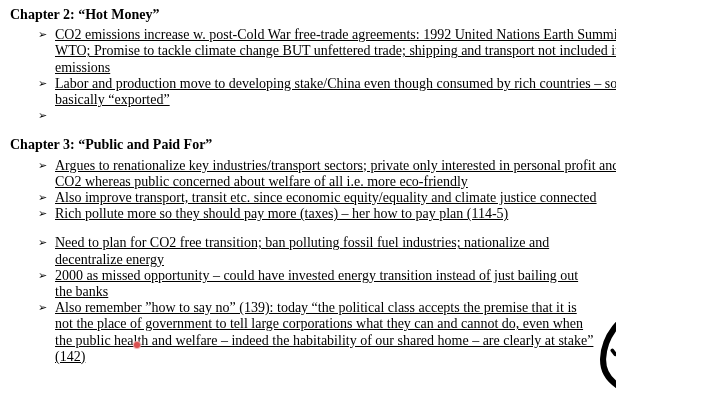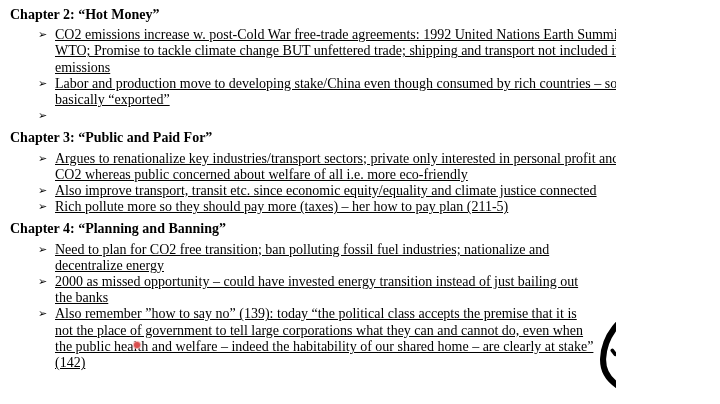--- a/index.html
+++ b/index.html
@@ -15,21 +15,21 @@
     overflow: hidden;
     font-family: "Liberation Serif", "DejaVu Serif", serif;
     font-size: 14px;
     line-height: 16.2px;
     color: #000000;
   }
   .content {
     padding: 7px 0 0 10px;
   }
   .section + .section {
-    margin-top: 6px;
+    margin-top: 13px;
   }
   .heading {
     font-weight: bold;
     white-space: pre;
     margin: 0 0 4px 0;
   }
   .bullet-row {
     display: flex;
     align-items: flex-start;
     padding-left: 28px;
@@ -95,26 +95,25 @@
         <span class="bullet-glyph">➢</span>
         <div class="bullet-text">Argues to renationalize key industries/transport sectors; private only interested in personal profit and produces more
 CO2 whereas public concerned about welfare of all i.e. more eco-friendly</div>
       </div>
       <div class="bullet-row">
         <span class="bullet-glyph">➢</span>
         <div class="bullet-text">Also improve transport, transit etc. since economic equity/equality and climate justice connected</div>
       </div>
       <div class="bullet-row">
         <span class="bullet-glyph">➢</span>
-        <div class="bullet-text">Rich pollute more so they should pay more (taxes) – her how to pay plan (211-5)</div>
+        <div class="bullet-text">Rich pollute more so they should pay more (taxes) – her how to pay plan (114-5)</div>
       </div>
     </div>
 
     <div class="section">
-      <div class="heading">Chapter 4: “Planning and Banning”</div>
       <div class="bullet-row">
         <span class="bullet-glyph">➢</span>
         <div class="bullet-text">Need to plan for CO2 free transition; ban polluting fossil fuel industries; nationalize and
 decentralize energy</div>
       </div>
       <div class="bullet-row">
         <span class="bullet-glyph">➢</span>
         <div class="bullet-text">2000 as missed opportunity – could have invested energy transition instead of just bailing out
 the banks</div>
       </div>

